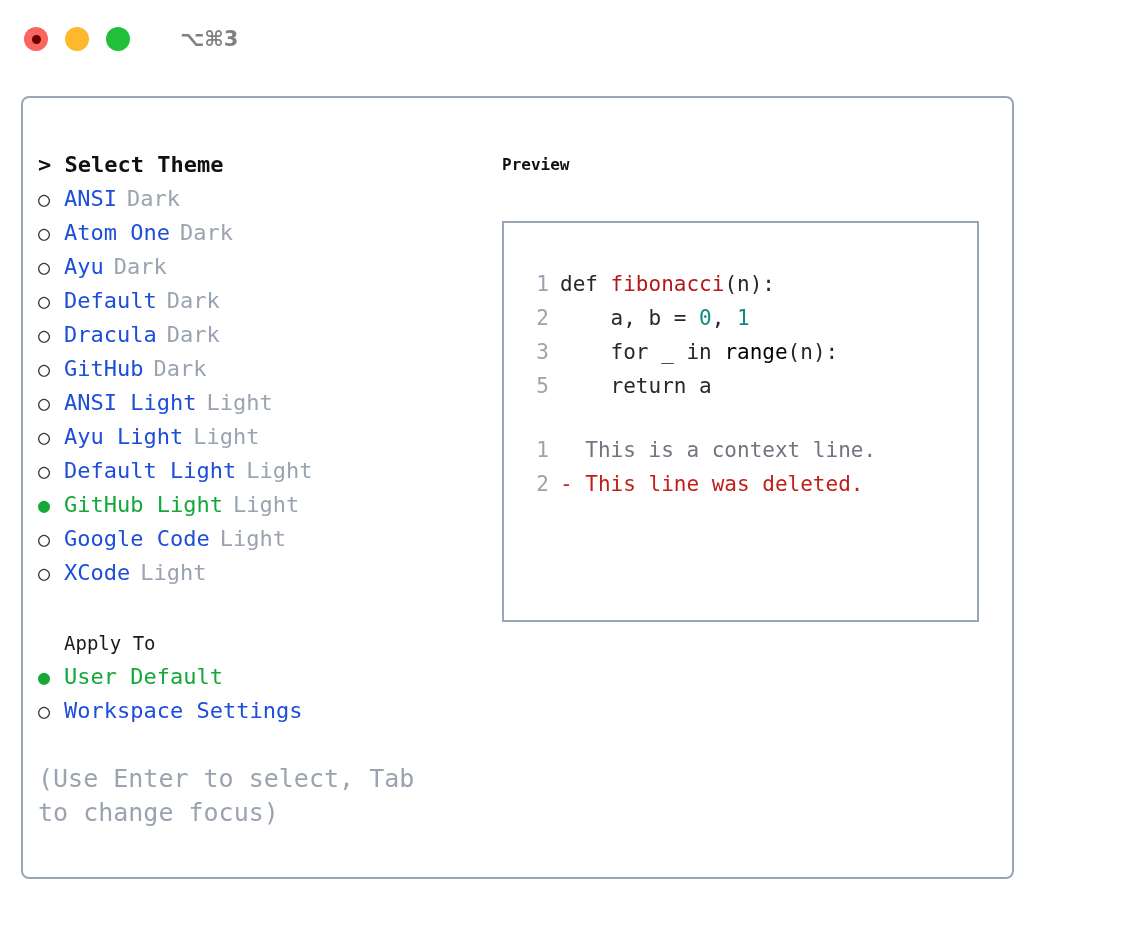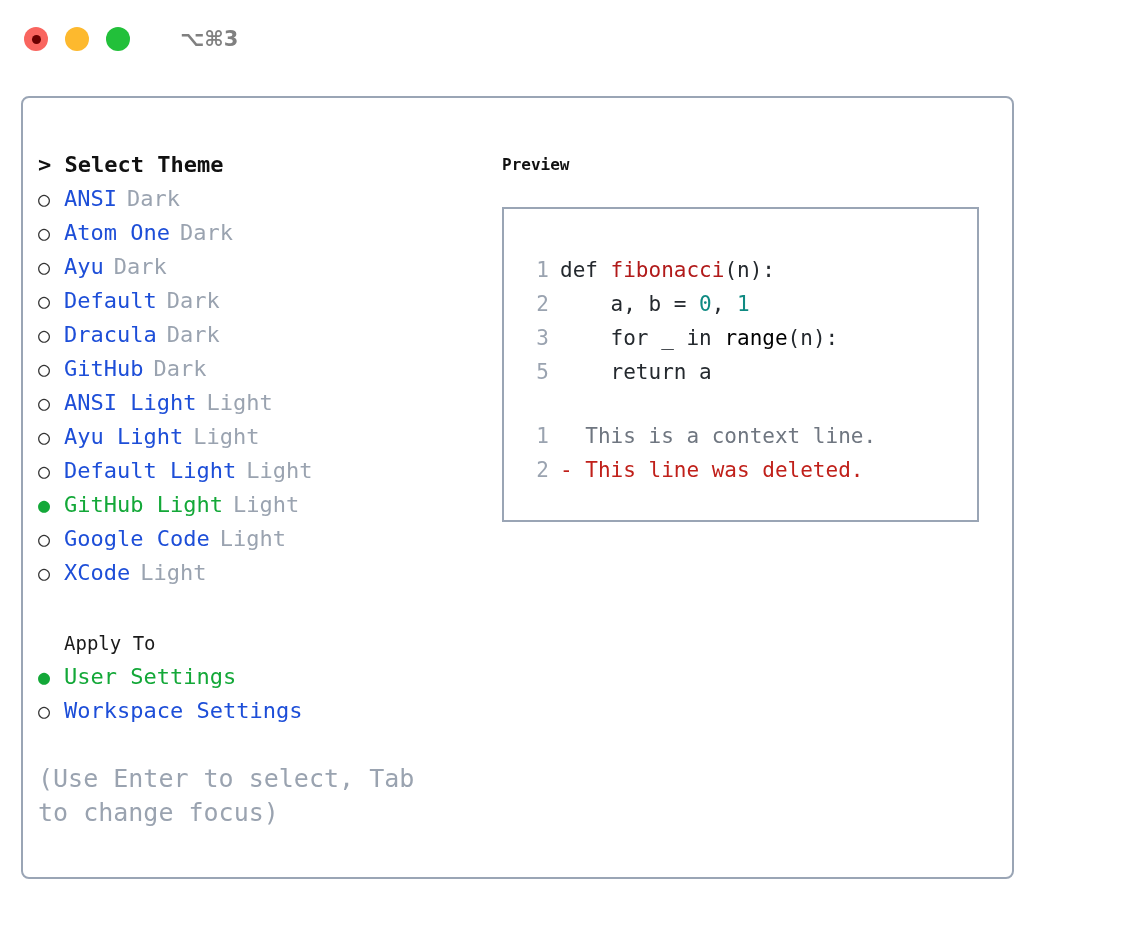--- a/index.html
+++ b/index.html
@@ -149,23 +149,23 @@
     top: 50px;
     width: 490px;
   }
   .preview-title {
     font-size: 16px;
     font-weight: bold;
     color: #111111;
     line-height: 34px;
   }
   .preview-box {
-    margin-top: 25px;
+    margin-top: 39px;
     width: 477px;
-    height: 315px;
+    height: 401px;
     border: 2px solid #9aa5b5;
     box-sizing: border-box;
     background: #ffffff;
     padding: 44px 0 0 19px;
   }
 
   .code-line {
     font-size: 21px;
     line-height: 34px;
     white-space: pre;
@@ -219,21 +219,21 @@
             <div class="opt-row"><span class="marker">○</span><span class="opt-label">Ayu Light</span><span class="opt-variant">Light</span></div>
             <div class="opt-row"><span class="marker">○</span><span class="opt-label">Default Light</span><span class="opt-variant">Light</span></div>
             <div class="opt-row selected"><span class="marker selected">●</span><span class="opt-label">GitHub Light</span><span class="opt-variant">Light</span></div>
             <div class="opt-row"><span class="marker">○</span><span class="opt-label">Google Code</span><span class="opt-variant">Light</span></div>
             <div class="opt-row"><span class="marker">○</span><span class="opt-label">XCode</span><span class="opt-variant">Light</span></div>
           </div>
 
         <div class="apply-block">
           <div class="apply-title">Apply To</div>
           <div id="apply-list">
-              <div class="opt-row selected"><span class="marker selected">●</span><span class="opt-label">User Settings</span></div>
+              <div class="opt-row selected"><span class="marker selected">●</span><span class="opt-label">User Default</span></div>
               <div class="opt-row"><span class="marker">○</span><span class="opt-label">Workspace Settings</span></div>
             </div>
         </div>
 
         <div class="hint">(Use Enter to select, Tab to change focus)</div>
       </div>
 
       <div class="right-col">
         <div class="preview-title">Preview</div>
         <div class="preview-box">

